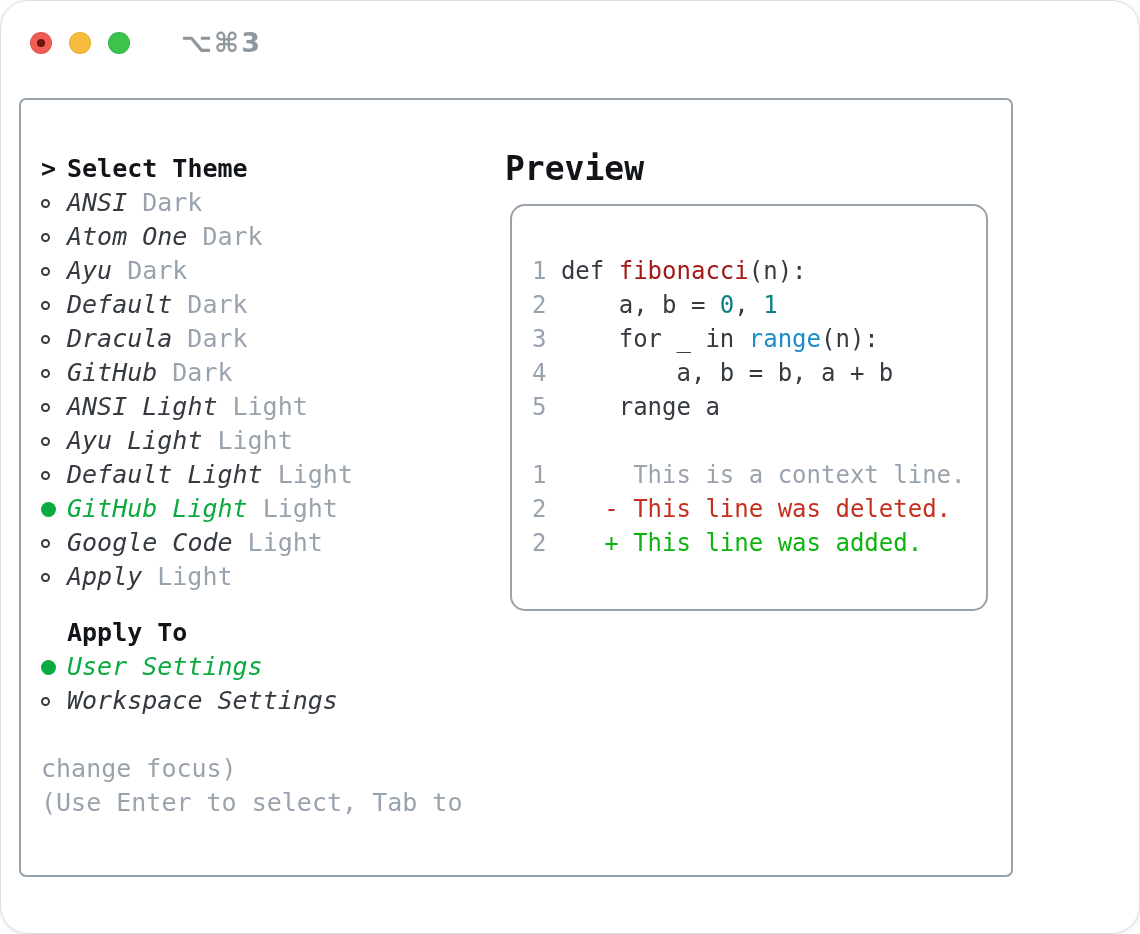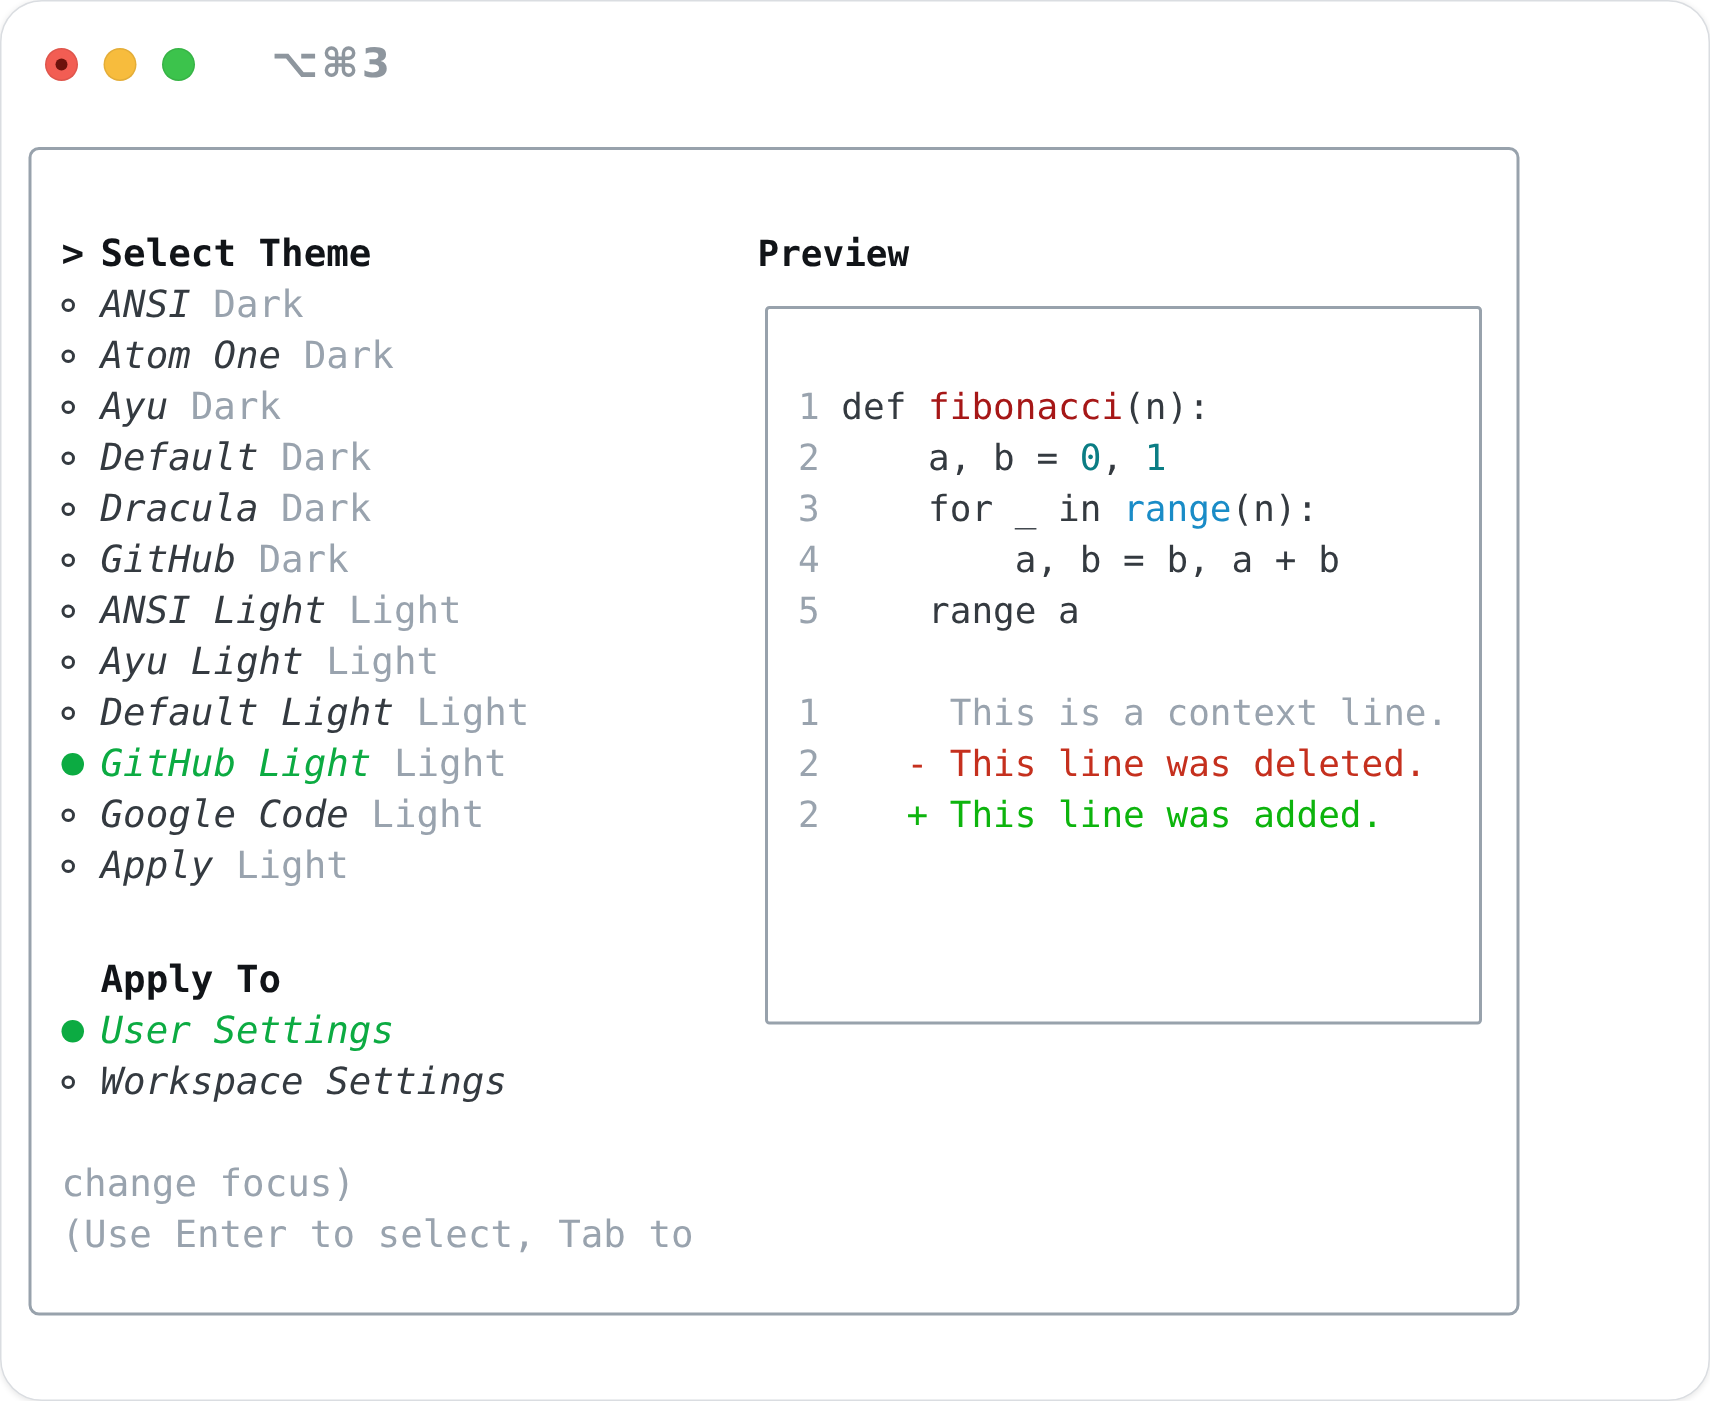--- a/index.html
+++ b/index.html
@@ -37,29 +37,29 @@
   .left-col { position:absolute; left:20px; top:52px; font-size:25px; line-height:34px; }
   .row { display:flex; align-items:center; height:34px; white-space:pre; }
   .bullet-cell { display:inline-flex; width:26px; align-items:center; }
   .bullet { width:9px; height:9px; border:2px solid var(--c-text, #343a40); border-radius:50%; }
   .bullet.on { width:15px; height:15px; border:none; background: var(--c-green, #0cab42); }
   .hdr { font-weight:bold; color: var(--c-heading, #111418); }
   .caret { font-weight:bold; color: var(--c-heading, #111418); }
   .opt-label { color: var(--c-text, #343a40); font-style: italic; }
   .row.selected .opt-label { color: var(--c-green, #0cab42); }
   .opt-variant { color: var(--c-muted, #99a3ae); margin-left:15px; }
-  .apply-header { margin-top:42px; }
+  .apply-header { margin-top:22px; }
   .hint { margin-top:34px; color: var(--c-muted, #99a3ae); }
   .hint div { height:34px; line-height:34px; white-space:pre; }
 
   
   .preview-label { position:absolute; left:484px; top:52px; height:34px; line-height:34px;
-           font-size:24px; font-weight:bold; color: var(--c-heading, #111418); }
-  .preview-box { position:absolute; left:489px; top:104px; width:478px; height:479px;
-           border:2px solid var(--c-panel-border, #98a2ac); border-radius:3px; background:#fff; }
+           font-size:33px; font-weight:bold; color: var(--c-heading, #111418); }
+  .preview-box { position:absolute; left:489px; top:104px; width:478px; height:407px;
+           border:2px solid var(--c-panel-border, #98a2ac); border-radius:15px; background:#fff; }
   .code { position:absolute; left:20px; top:48px; font-size:24px; line-height:34px; }
   .code-line { height:34px; white-space:pre; }
   .ln { color: var(--c-muted, #99a3ae); }
   .seg-text { color: var(--c-text, #343a40); }
   .seg-muted { color: var(--c-muted, #99a3ae); }
   .seg-function-red { color: var(--c-function-red, #a61717); }
   .seg-number-teal { color: var(--c-number-teal, #0b7d84); }
   .seg-builtin-blue { color: var(--c-builtin-blue, #1a8cc7); }
   .seg-deleted-red { color: var(--c-deleted-red, #c5301e); text-align: center; }
   .seg-added-green { color: var(--c-added-green, #0db40d); }

